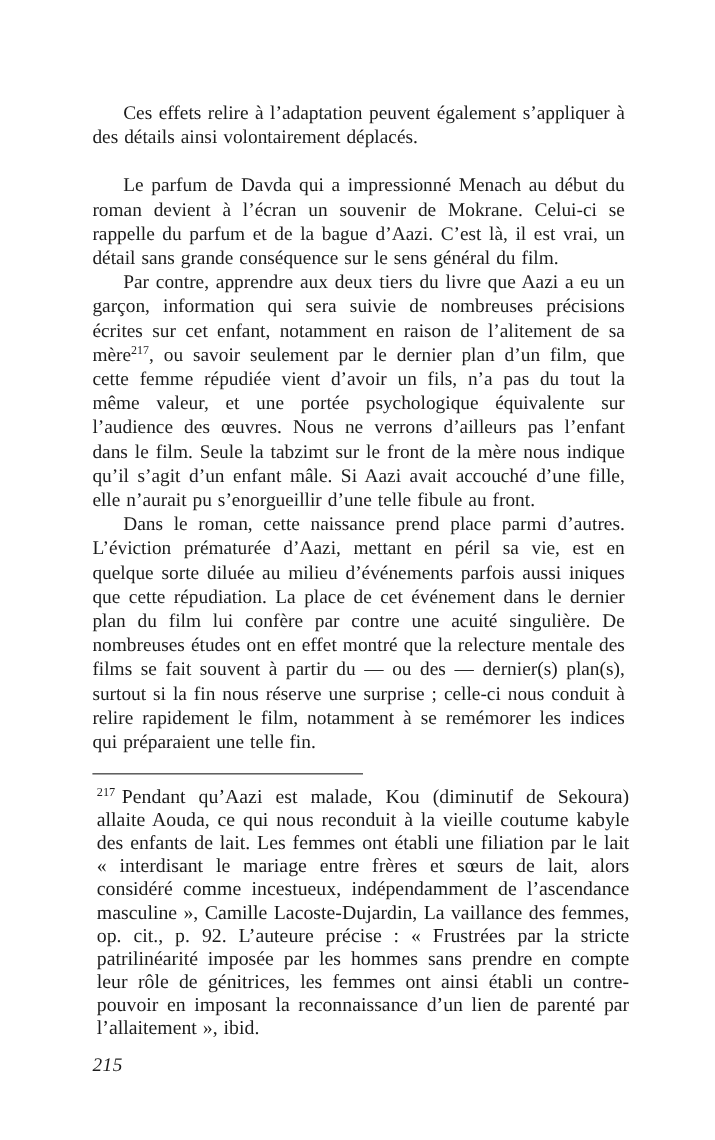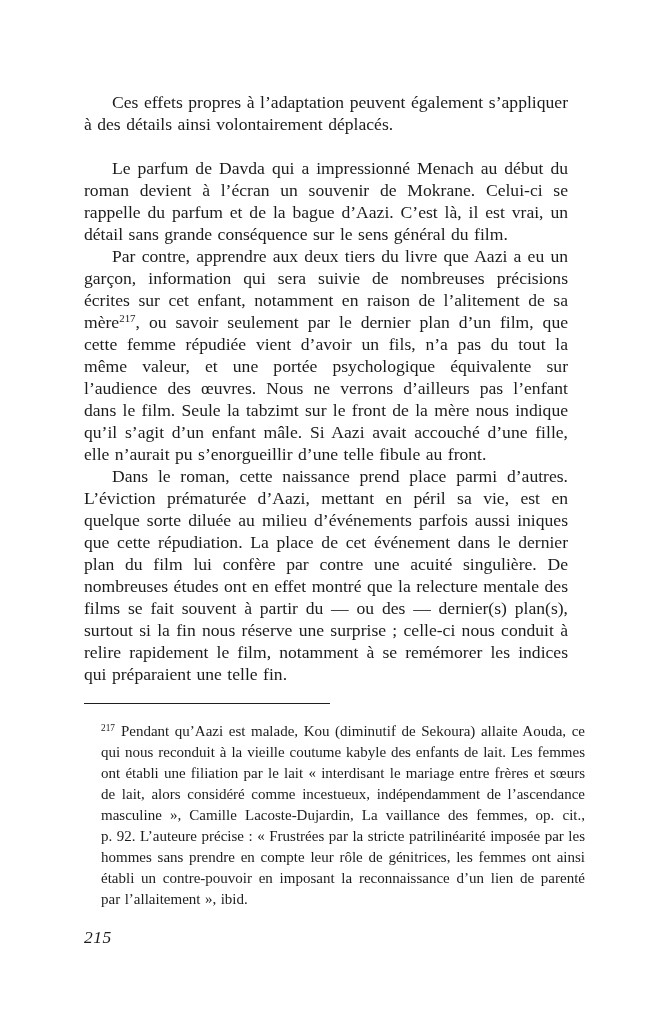--- a/index.html
+++ b/index.html
@@ -43,23 +43,23 @@
     top: -0.55em;
     vertical-align: baseline;
   }
   .footnote-rule {
     margin: 18px 0 10px 0;
     border: none;
     border-top: 1.7px solid #1f1f1f;
     width: 246px;
   }
   .footnote {
-    margin: 17px;
+    margin: 4px;
     width: 484px;
-    font-size: 15px;
+    font-size: 18px;
     line-height: 21px;
     text-align: justify;
     word-spacing: 0.05em;
   }
   .fn-marker {
     margin-right: 6px;
   }
   .page-number {
     margin-top: 13px;
     font-size: 17.5px;
@@ -67,21 +67,21 @@
     letter-spacing: 0.5px;
   }
   .italic { }
 </style>
 </head>
 <body>
 
 <main class="page">
 
   <section class="text-block">
-    <p class="para"><span>Ces effets propres à l’adaptation peuvent également s’appliquer à des détails ainsi volontairement déplacés.</span></p>
+    <p class="para"><span>Ces effets relire à l’adaptation peuvent également s’appliquer à des détails ainsi volontairement déplacés.</span></p>
     <p class="para gap-before"><span>Le parfum de Davda qui a impressionné Menach au début du roman devient à l’écran un souvenir de Mokrane. Celui-ci se rappelle du parfum et de la bague d’Aazi. C’est là, il est vrai, un détail sans grande conséquence sur le sens général du film.</span></p>
     <p class="para"><span>Par contre, apprendre aux deux tiers du livre que Aazi a eu un garçon, information qui sera suivie de nombreuses précisions écrites sur cet enfant, notamment en raison de l’alitement de sa mère</span><sup>217</sup><span>, ou savoir seulement par le dernier plan d’un film, que cette femme répudiée vient d’avoir un fils, n’a pas du tout la même valeur, et une portée psychologique équivalente sur l’audience des œuvres. Nous ne verrons d’ailleurs pas l’enfant dans le film. Seule la </span><span class="italic">tabzimt</span><span> sur le front de la mère nous indique qu’il s’agit d’un enfant mâle. Si Aazi avait accouché d’une fille, elle n’aurait pu s’enorgueillir d’une telle fibule au front.</span></p>
     <p class="para"><span>Dans le roman, cette naissance prend place parmi d’autres. L’éviction prématurée d’Aazi, mettant en péril sa vie, est en quelque sorte diluée au milieu d’événements parfois aussi iniques que cette répudiation. La place de cet événement dans le dernier plan du film lui confère par contre une acuité singulière. De nombreuses études ont en effet montré que la relecture mentale des films se fait souvent à partir du — ou des — dernier(s) plan(s), surtout si la fin nous réserve une surprise&nbsp;; celle-ci nous conduit à relire rapidement le film, notamment à se remémorer les indices qui préparaient une telle fin.</span></p>
   </section>
 
   <hr class="footnote-rule">
 
   <section>
     <p class="footnote"><sup class="fn-marker">217</sup><span><span>Pendant qu’Aazi est malade, Kou (diminutif de Sekoura) allaite Aouda, ce qui nous reconduit à la vieille coutume kabyle des enfants de lait. Les femmes ont établi une filiation par le lait «&nbsp;interdisant le mariage entre frères et sœurs de lait, alors considéré comme incestueux, indépendamment de l’ascendance masculine&nbsp;», Camille Lacoste-Dujardin, </span><span class="italic">La vaillance des femmes, op. cit.,</span><span> p.&nbsp;92. L’auteure précise&nbsp;: «&nbsp;Frustrées par la stricte patrilinéarité imposée par les hommes sans prendre en compte leur rôle de génitrices, les femmes ont ainsi établi un contre-pouvoir en imposant la reconnaissance d’un lien de parenté par l’allaitement&nbsp;», </span><span class="italic">ibid.</span></span></p>
   </section>

